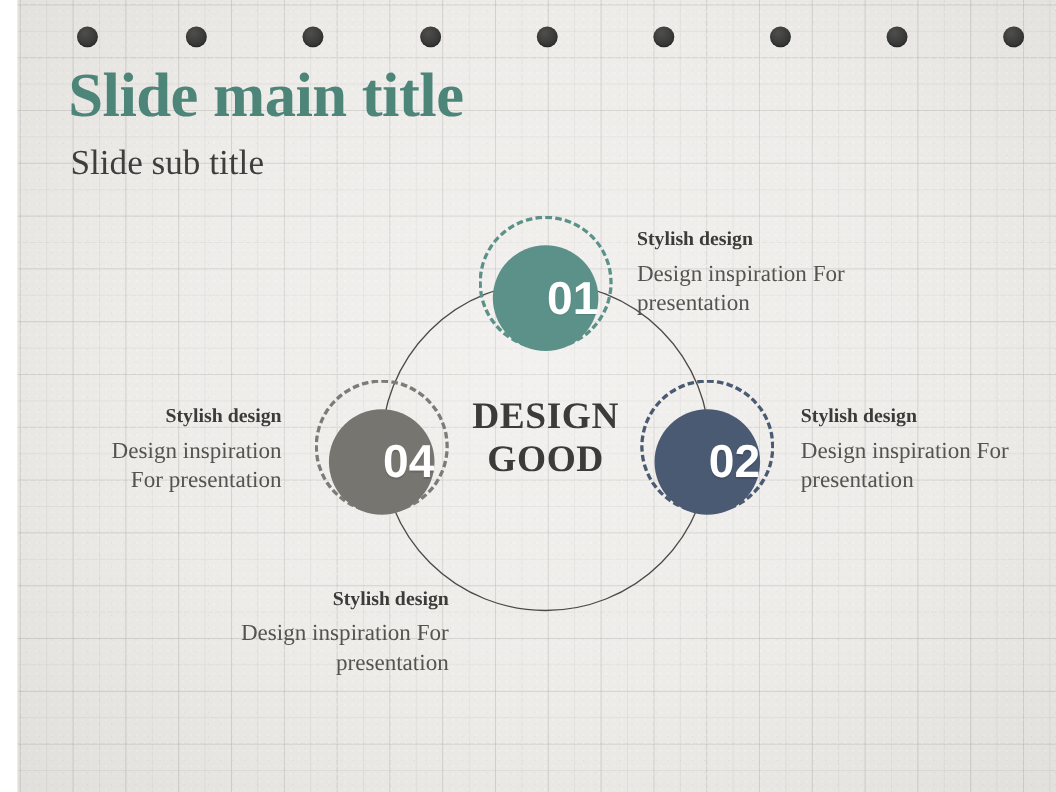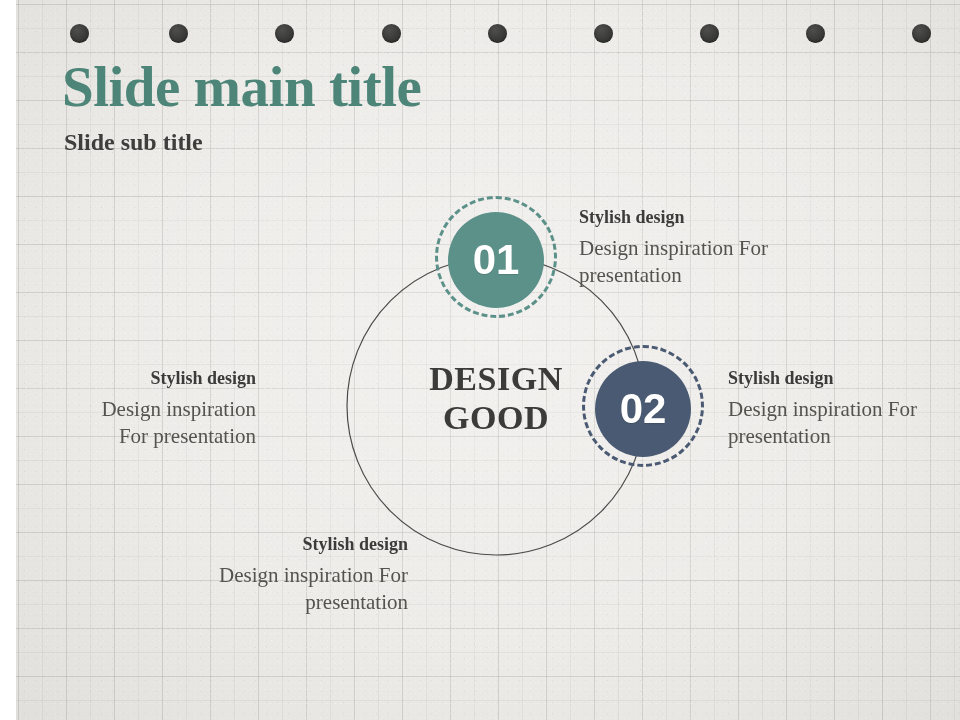--- a/index.html
+++ b/index.html
@@ -88,22 +88,22 @@
     font-weight: bold;
     font-size: 57px;
     line-height: 1.0;
     color: #4d8579;
     letter-spacing: -0.5px;
     margin: 0;
     white-space: nowrap;
   }
   .slide-subtitle {
     font-family: "Liberation Serif", serif;
-    font-weight: bold;
-    font-size: 24px;
+    font-weight: normal;
+    font-size: 32px;
     color: #3e3e3d;
     margin: 14px 0 0 2px;
     white-space: nowrap;
   }
 
   
   .diagram {
     position: absolute;
     left: 0;
     top: 0;
@@ -129,28 +129,28 @@
     position: absolute;
     inset: 0;
     border-radius: 50%;
     border-style: dashed;
     border-width: 3px;
     box-sizing: border-box;
   }
   .node .disc {
     position: absolute;
     left: 13px;
-    top: 16px;
+    top: 27px;
     width: 96px;
     height: 96px;
     border-radius: 50%;
     box-sizing: border-box;
     display: flex;
     align-items: center;
-    justify-content: center;
+    justify-content: flex-end;
   }
   .node .num {
     font-family: "Liberation Sans", sans-serif;
     font-weight: bold;
     font-size: 42px;
     color: #ffffff;
     letter-spacing: 0px;
     line-height: 1;
     text-shadow: 0 1px 1px rgba(0,0,0,0.12);
   }
@@ -256,20 +256,26 @@
     </div>
 
     <div class="node" id="node-02">
       <div class="dash-ring"></div>
       <div class="disc">
         <span class="num">02</span>
       </div>
     </div>
 
 
+    <div class="node" id="node-04">
+      <div class="dash-ring"></div>
+      <div class="disc">
+        <span class="num">04</span>
+      </div>
+    </div>
 
     <div class="center-label">
       <div>DESIGN</div>
       <div>GOOD</div>
     </div>
 
     <div class="callout align-left" id="callout-01">
       <div class="c-title">Stylish design</div>
       <div class="c-body">Design inspiration For presentation</div>
     </div>

